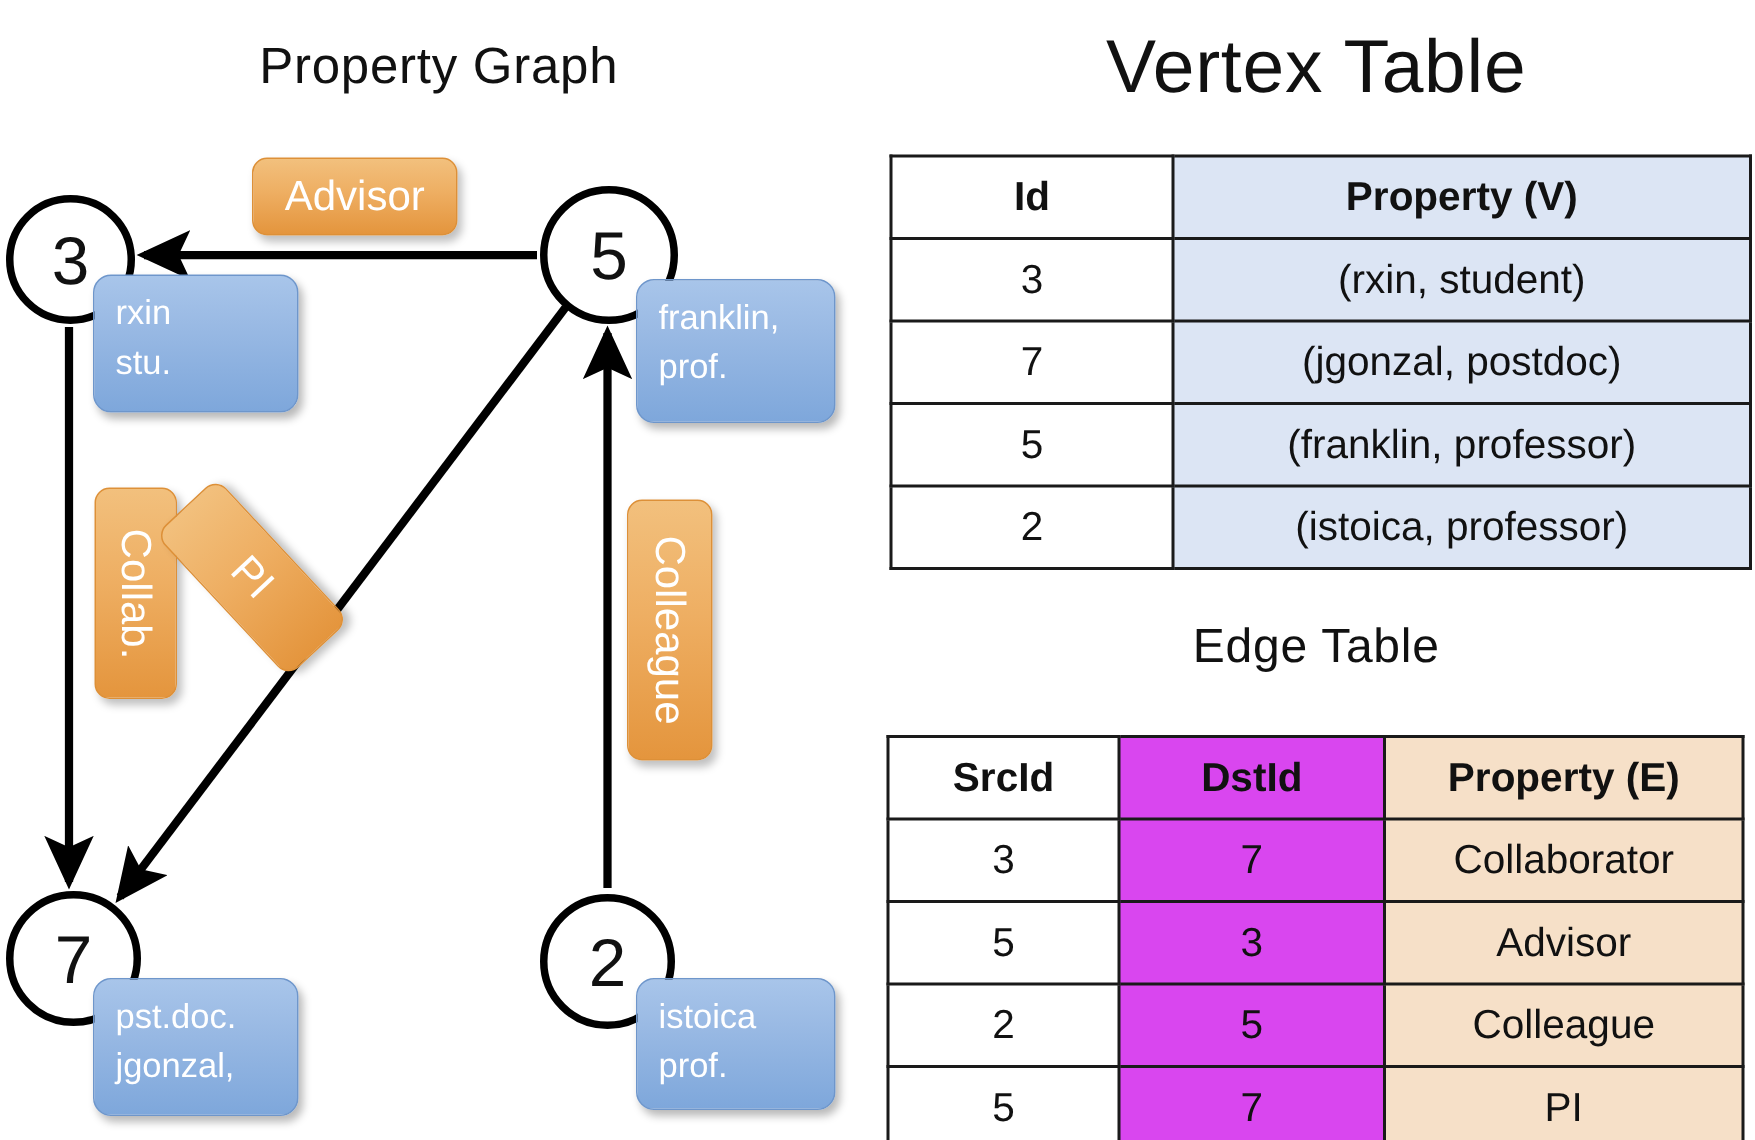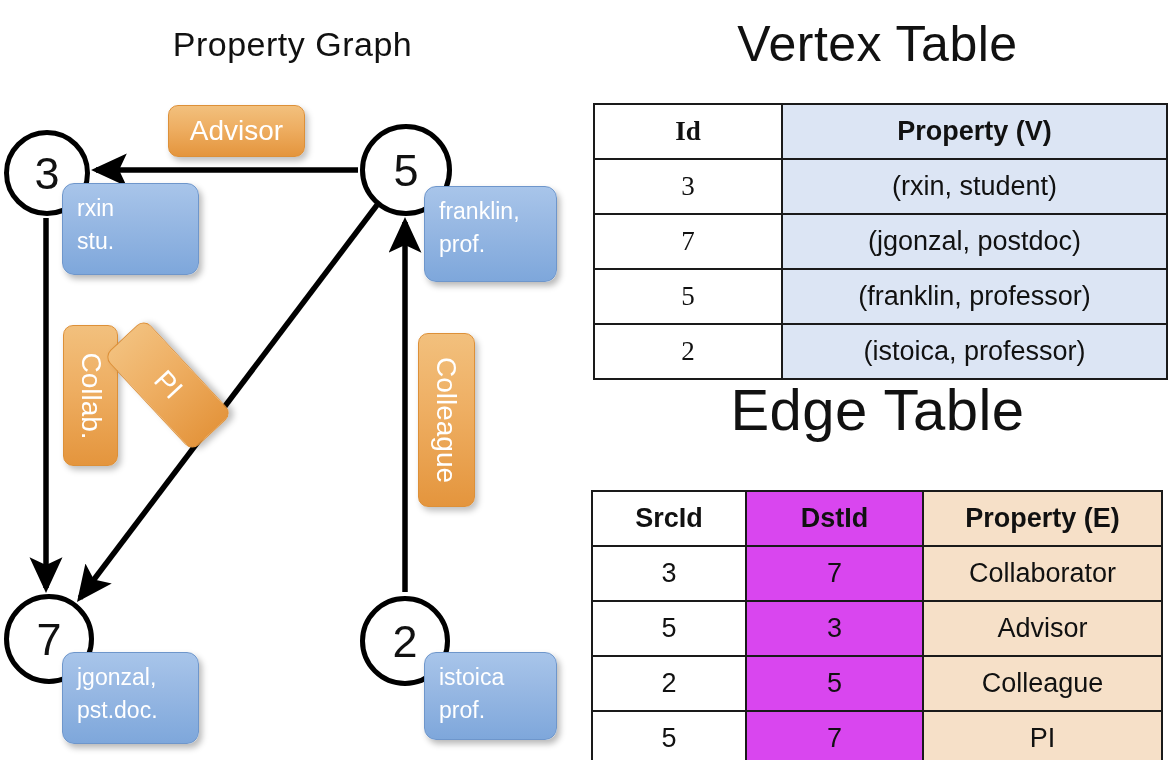--- a/index.html
+++ b/index.html
@@ -30,23 +30,23 @@
     font-size: 34px;
     line-height: 60px;
   }
   #title-vertex-table {
     left: 585px; top: 14px; width: 585px;
     text-align: center;
     font-size: 50px;
     line-height: 60px;
   }
   #title-edge-table {
-    left: 585px; top: 380px; width: 585px;
-    text-align: center;
-    font-size: 58px;
+    left: 585px; top: 400px; width: 585px;
+    text-align: center;
+    font-size: 32px;
     line-height: 60px;
   }
 
   
   #graph-panel {
     position: absolute;
     left: 0; top: 0;
     width: 585px; height: 760px;
   }
   #graph-edges {
@@ -137,21 +137,21 @@
     color: #111;
     padding: 0;
   }
   .data-table th {
     font-weight: 700;
     font-size: 27px;
   }
 
   #vertex-table { left: 593px; top: 103px; width: 575px; }
   #vertex-table th, #vertex-table td { height: 53px; }
-  #vertex-table .col-id   { width: 186px; background: #ffffff; font-family: Liberation Serif, serif; }
+  #vertex-table .col-id   { width: 186px; background: #ffffff; }
   #vertex-table .col-prop { background: #dce5f4; }
 
   #edge-table { left: 591px; top: 490px; width: 572px; }
   #edge-table th, #edge-table td { height: 53px; }
   #edge-table .col-src { width: 152px; background: #ffffff; }
   #edge-table .col-dst { width: 175px; background: #d946ef; }
   #edge-table .col-prop { background: #f6e0c8; }
 </style>
 </head>
 <body>
@@ -185,22 +185,22 @@
 
   <div class="prop-box" id="prop-rxin">
     <div>rxin</div>
     <div>stu.</div>
   </div>
   <div class="prop-box" id="prop-franklin">
     <div>franklin,</div>
     <div>prof.</div>
   </div>
   <div class="prop-box" id="prop-jgonzal">
+    <div>pst.doc.</div>
     <div>jgonzal,</div>
-    <div>pst.doc.</div>
   </div>
   <div class="prop-box" id="prop-istoica">
     <div>istoica</div>
     <div>prof.</div>
   </div>
 
   <div class="edge-label" id="edge-label-advisor">
     <span>Advisor</span>
   </div>
   <div class="edge-label" id="edge-label-collab">

